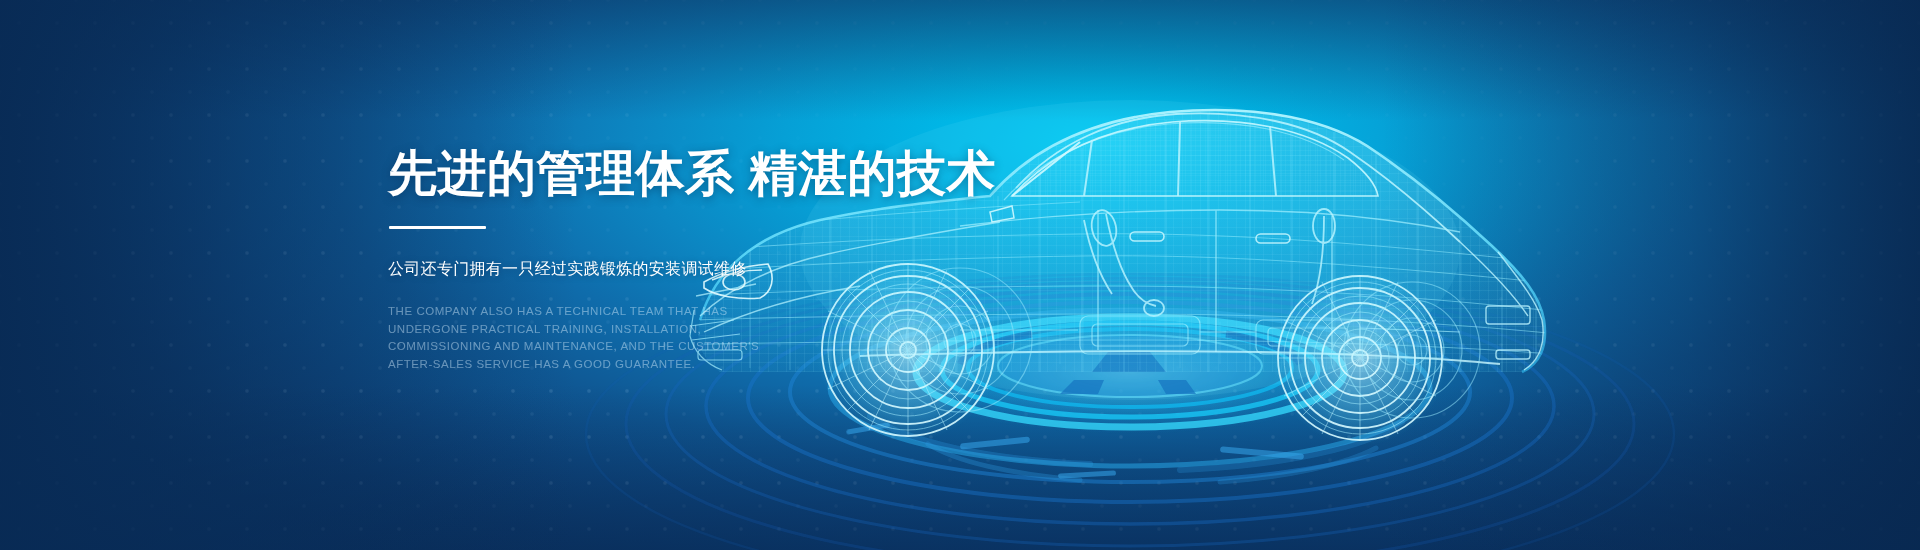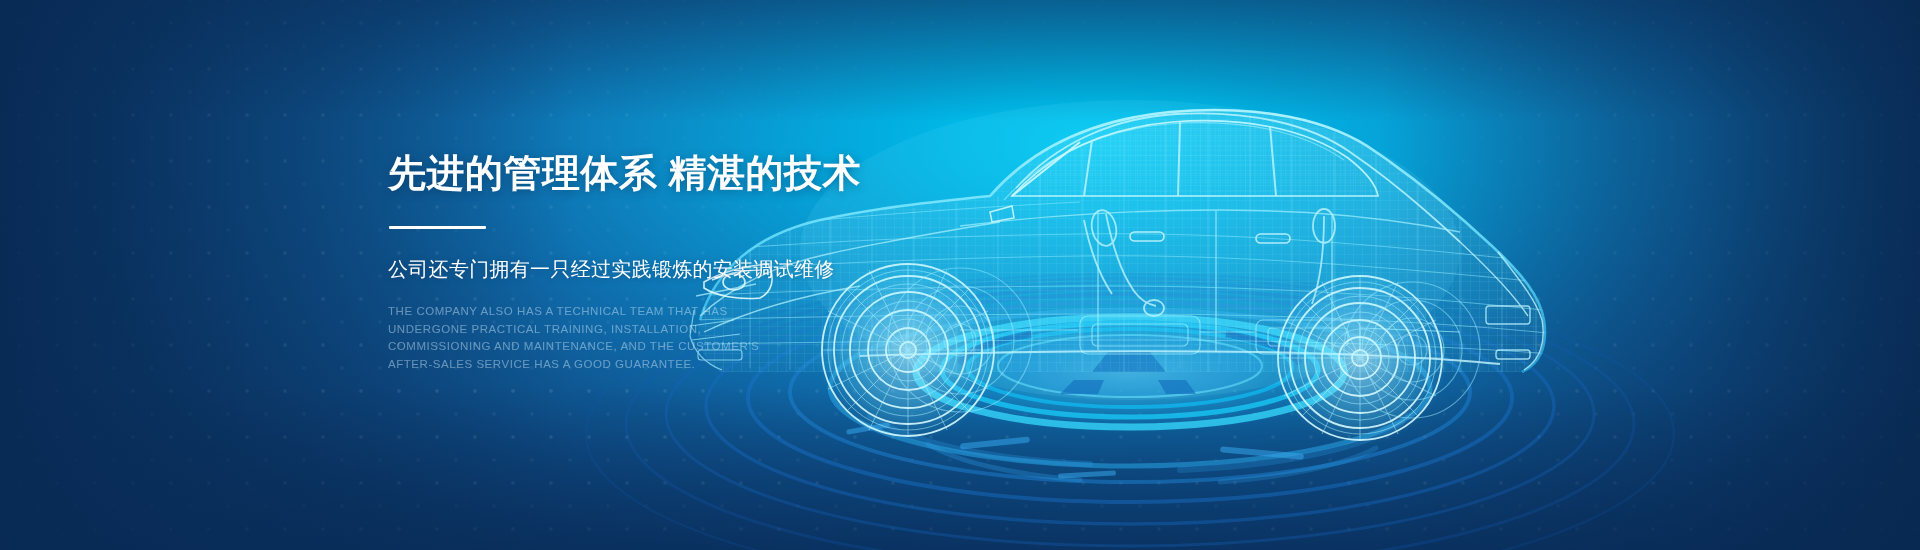--- a/index.html
+++ b/index.html
@@ -68,38 +68,38 @@
 
   
   .copy {
     position: absolute;
     left: 388px;
     top: 150px;
     width: 470px;
   }
   .headline {
     margin: 0;
-    font-size: 38px;
+    font-size: 49px;
     line-height: 46px;
     font-weight: 700;
     color: #ffffff;
     letter-spacing: 0.5px;
     text-shadow: 0 2px 10px rgba(3,40,78,0.45);
     white-space: nowrap;
   }
   .divider {
     width: 97px;
     height: 3px;
     background: #ffffff;
     margin: 30px 0 0 1px;
     border-radius: 1px;
   }
   .lede {
     margin: 24px 0 0 0;
-    font-size: 20px;
+    font-size: 16px;
     line-height: 32px;
     color: #ffffff;
     letter-spacing: 0.3px;
     text-shadow: 0 1px 6px rgba(3,40,78,0.40);
   }
   .sub {
     margin: 18px 0 16px 0;
     font-size: 11.5px;
     line-height: 17.5px;
     letter-spacing: 0.55px;

